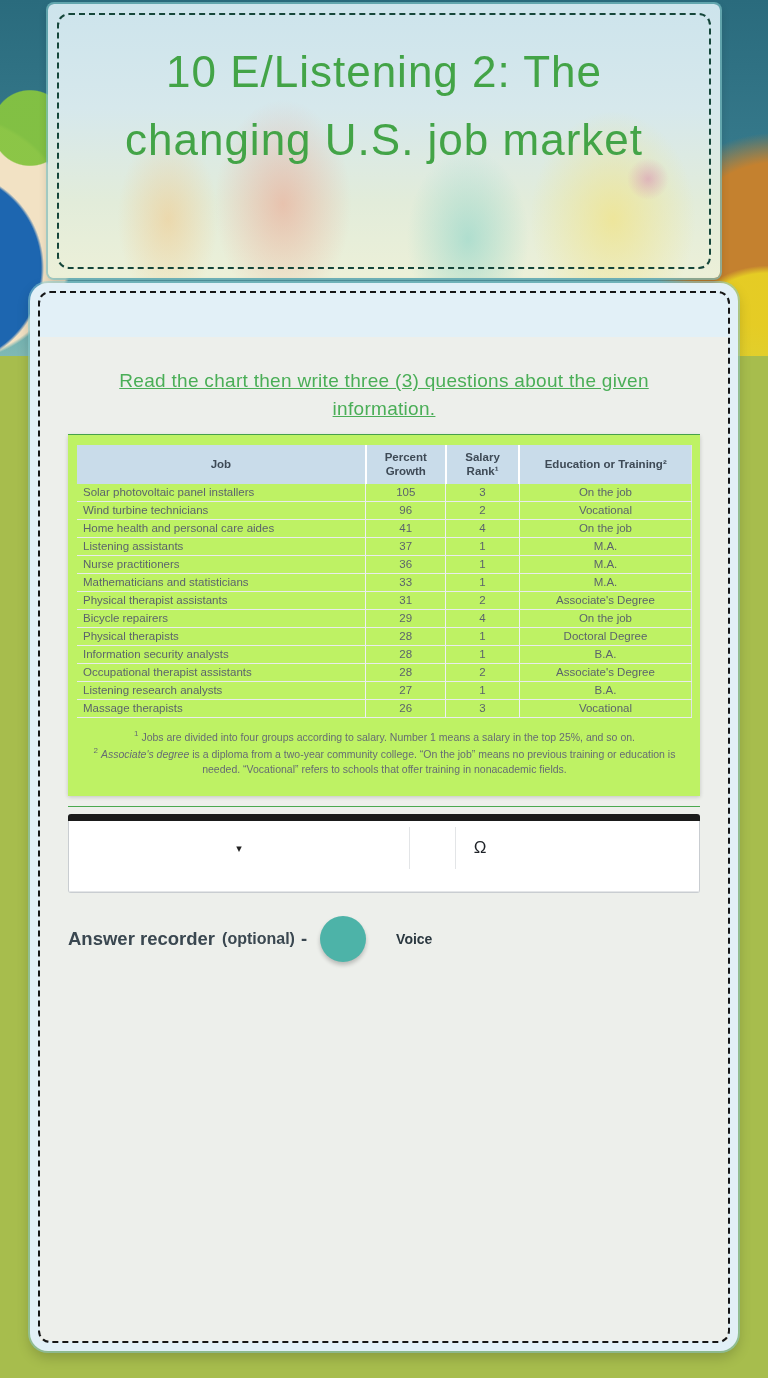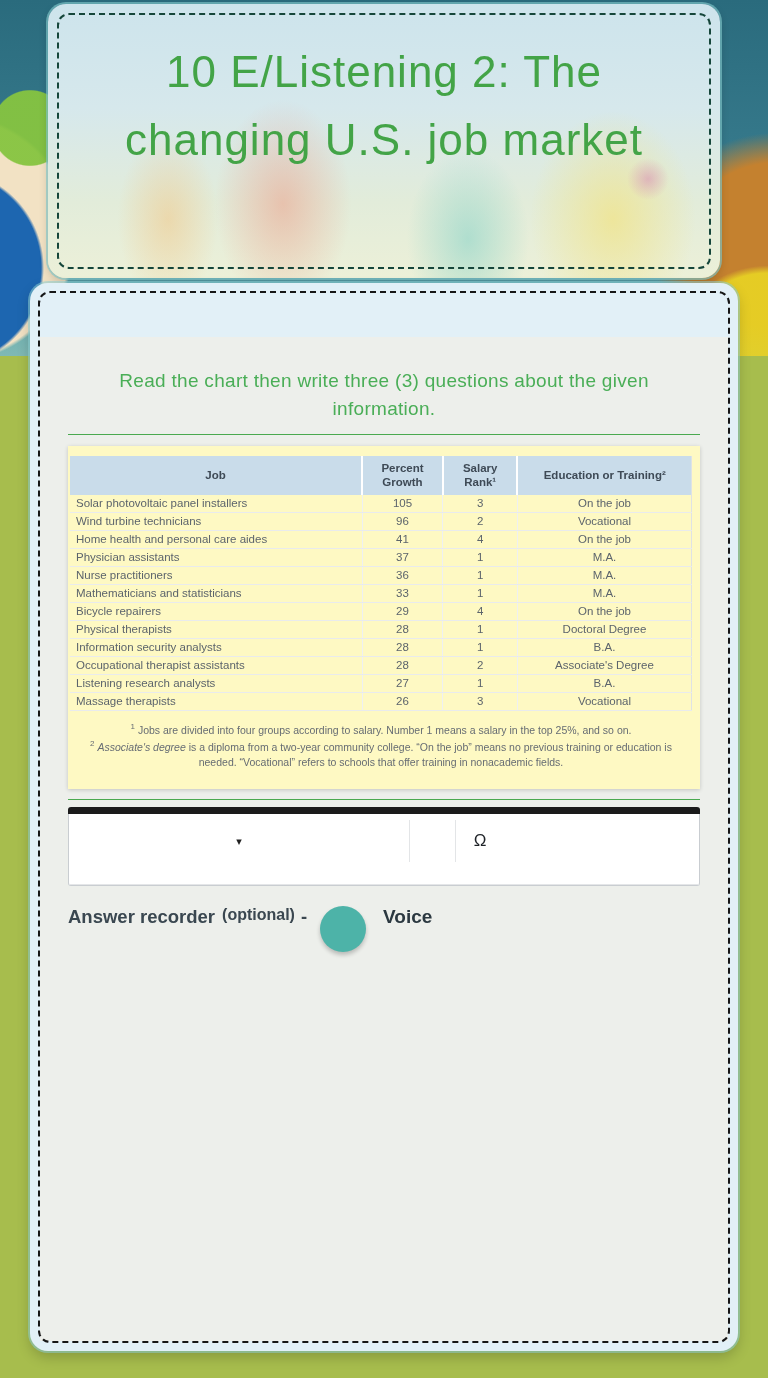--- a/index.html
+++ b/index.html
@@ -23,21 +23,21 @@
       linear-gradient(180deg, #2a6b7d 0%, #35788a 40%, #5ba4ae 80%, #7fb9b4 100%);
   }
   .olive-bg {
     position: absolute; left: 0; top: 356px; right: 0; bottom: 0;
     background: #a7bd4d;
   }
 
   
   .header-card {
     position: absolute; left: 48px; top: 4px; width: 672px; height: 274px;
-    border-radius: 18px;
+    border-radius: 6px;
     background:
       radial-gradient(circle 30px at 600px 175px, rgba(216,140,180,.55), transparent 70%),
       radial-gradient(ellipse 115px 150px at 565px 215px, rgba(240,228,140,.8), transparent 72%),
       radial-gradient(ellipse 85px 125px at 420px 235px, rgba(120,206,196,.5), transparent 72%),
       radial-gradient(ellipse 95px 145px at 235px 200px, rgba(236,152,130,.5), transparent 72%),
       radial-gradient(ellipse 70px 120px at 120px 215px, rgba(242,196,128,.5), transparent 72%),
       linear-gradient(180deg, #cde4ec 0%, #d6e8ec 38%, #e2ecda 72%, #ecf0d8 100%);
     box-shadow: 0 0 0 2px rgba(128,198,202,.65), 0 4px 10px rgba(0,0,0,.18);
   }
   .header-dashed {
@@ -65,32 +65,32 @@
   .main-dashed {
     position: absolute; inset: 8px;
     border: 2px dashed #161616; border-radius: 12px;
     pointer-events: none; z-index: 6;
   }
   .question-area {
     position: absolute; left: 10px; right: 10px; top: 54px; bottom: 10px;
     background: #edefeb;
   }
 
-  .instruction { color: #4aae57; font-size: 19px; line-height: 1.45; letter-spacing: .3px; }
+  .instruction { color: #4aae57; font-size: 19px; line-height: 1.45; letter-spacing: .3px; text-decoration: underline; }
   .instruction-1 { margin: 30px 44px 0; text-align: center; }
   .instruction-2 { margin: 48px 28px 0; text-align: left; }
   .green-line { margin: 12px 28px 0; border: none; border-top: 1px solid #4aa94f; height: 0; }
   .green-line-2 { margin-top: 10px; }
 
   
   .table-panel {
-    margin: 11px 28px 0;
-    background: #fef9c3;
+    margin: 0 28px 0;
+    background: #bef264;
     box-shadow: 0 1px 4px rgba(0,0,0,.18);
-    padding: 10px 8px 18px 2px;
+    padding: 10px 8px 18px 9px;
   }
   table.jobs {
     width: 100%;
     border-collapse: collapse;
     table-layout: fixed;
     font-size: 11.5px;
     color: #5c646c;
     border-right: 1px solid #dfe2e5;
   }
   table.jobs col.c-job { width: 47%; }
@@ -164,34 +164,34 @@
   .editor-body {
     height: 219px;
     padding: 16px 14px;
     cursor: text;
   }
   .placeholder { color: #a3a9ae; font-size: 17px; letter-spacing: .2px; }
 
   
   .recorder-row {
     margin: 20px 28px 0;
-    display: flex; align-items: flex-start;
+    display: flex; align-items: center;
     height: 52px;
   }
   .recorder-label { font-weight: bold; font-size: 18.5px; color: #3a4750; }
   .recorder-optional { font-weight: bold; font-size: 16px; color: #3a4750; margin-left: 7px; }
   .recorder-dash { font-weight: bold; font-size: 18.5px; color: #3a4750; margin-left: 6px; }
   .voice-btn {
     width: 46px; height: 46px; border-radius: 50%;
     background: #4db3a8;
     border: none; cursor: pointer;
     margin-left: 13px;
     box-shadow: 0 3px 4px rgba(0,0,0,.22);
   }
-  .voice-label { font-weight: bold; font-size: 19px; color: #2b3840; margin-left: 17px; }
+  .voice-label { font-weight: bold; font-size: 14px; color: #2b3840; margin-left: 30px; }
 </style>
 </head>
 <body>
 
 <div class="photo-bg"></div>
 <div class="olive-bg"></div>
 
 <div class="header-card">
   <div class="header-dashed"></div>
   <div class="page-title">10 E/Listening 2: The changing U.S. job market</div>
@@ -234,36 +234,42 @@
               <td>2</td>
               <td>Vocational</td>
             </tr>
             <tr>
               <td>Home health and personal care aides</td>
               <td>41</td>
               <td>4</td>
               <td>On the job</td>
             </tr>
             <tr>
-              <td>Physician assistants</td>
+              <td>Listening assistants</td>
               <td>37</td>
               <td>1</td>
               <td>M.A.</td>
             </tr>
             <tr>
               <td>Nurse practitioners</td>
               <td>36</td>
               <td>1</td>
               <td>M.A.</td>
             </tr>
             <tr>
               <td>Mathematicians and statisticians</td>
               <td>33</td>
               <td>1</td>
               <td>M.A.</td>
+            </tr>
+            <tr>
+              <td>Physical therapist assistants</td>
+              <td>31</td>
+              <td>2</td>
+              <td>Associate's Degree</td>
             </tr>
             <tr>
               <td>Bicycle repairers</td>
               <td>29</td>
               <td>4</td>
               <td>On the job</td>
             </tr>
             <tr>
               <td>Physical therapists</td>
               <td>28</td>

